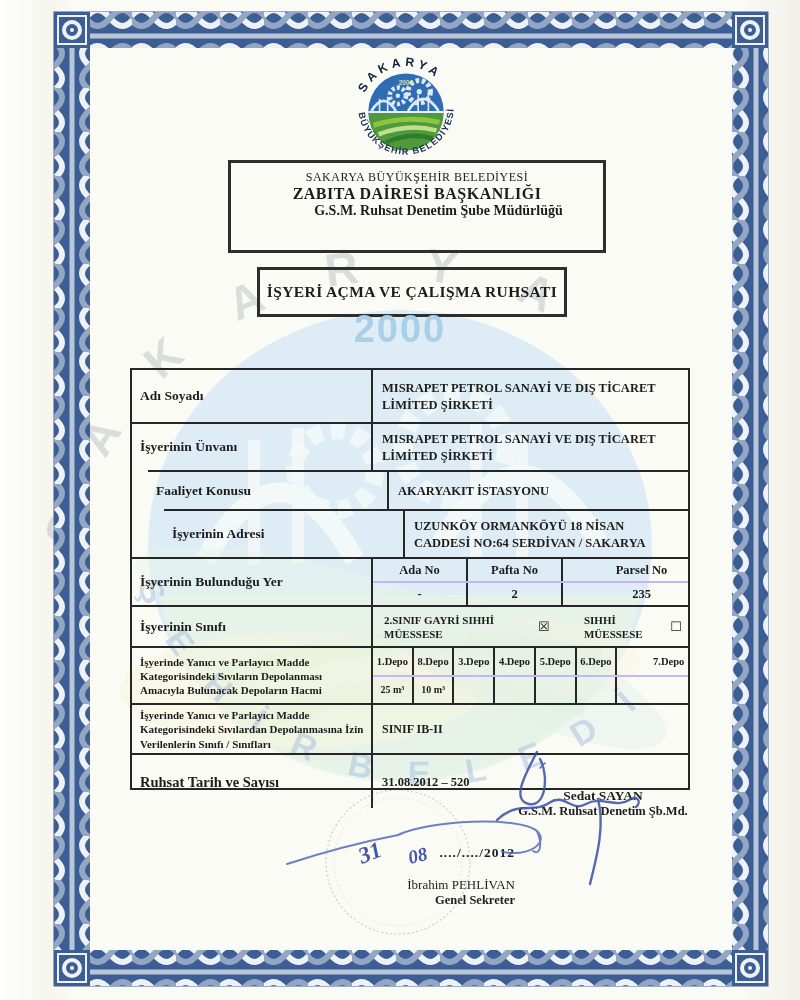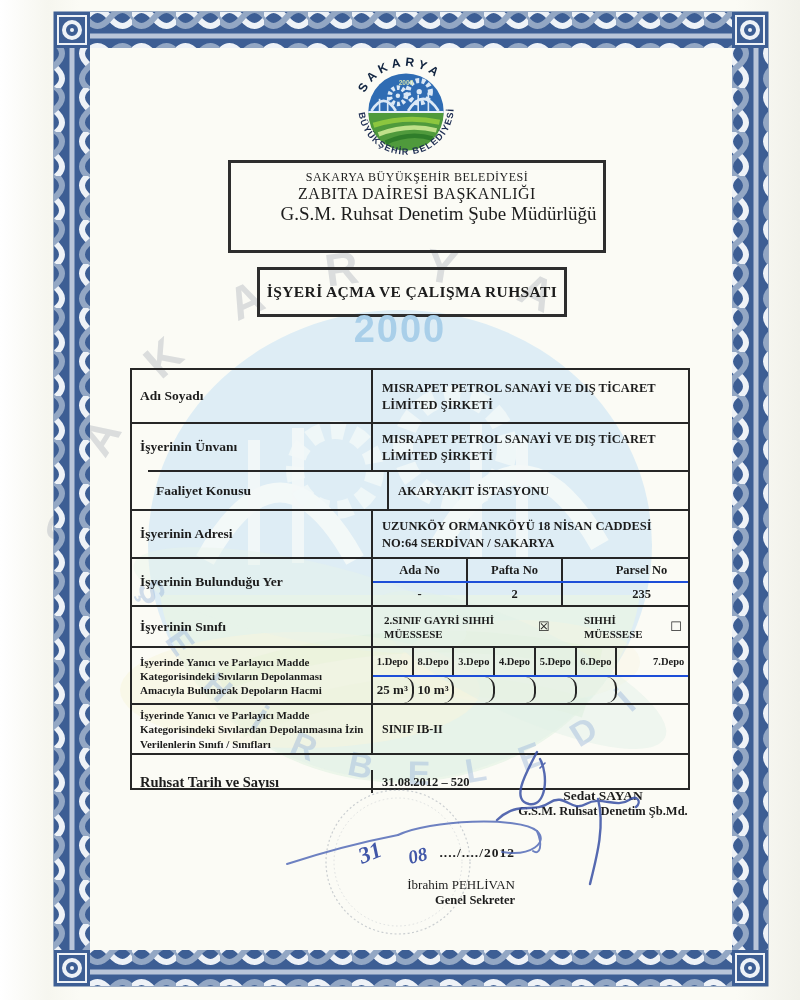--- a/index.html
+++ b/index.html
@@ -10,22 +10,22 @@
   svg text{user-select:none;}
   
   #bg-svg{left:0;top:0;z-index:1;}
   #content{z-index:10;left:0;top:0;width:800px;height:1000px;}
   #ink-svg{left:0;top:0;z-index:20;pointer-events:none;}
   
   .hdr-box{left:228px;top:160px;width:378px;height:93px;border:3px solid #2e2e2e;
            text-align:center;padding-top:6px;background:transparent;}
   .hdr-l1{font-size:14px;font-weight:bold;letter-spacing:1px;}
   .hdr-l2{font-size:12px;font-weight:normal;letter-spacing:.5px;margin-top:1px;}
-  .hdr-l3{font-size:16px;font-weight:normal;letter-spacing:.5px;}
-  .hdr-l4{font-size:19px;font-weight:normal;padding-left:43px;}
+  .hdr-l3{font-size:16px;font-weight:bold;letter-spacing:.5px;}
+  .hdr-l4{font-size:14px;font-weight:bold;padding-left:43px;}
   
   .title-box{left:257px;top:267px;width:310px;height:50px;border:3px solid #2e2e2e;
              display:flex;align-items:center;justify-content:center;}
   .title-box span{font-size:15.5px;font-weight:bold;letter-spacing:.4px;}
   
   .year-big{left:300px;top:308px;width:200px;text-align:center;
             font-family:"Liberation Sans",sans-serif;font-size:38px;font-weight:bold;
             color:#a9cfe9;letter-spacing:2px;}
   
   .cert-table{left:130px;top:368px;width:560px;height:422px;border:2px solid #262626;
@@ -33,26 +33,26 @@
   .t-row{display:flex;flex:0 0 auto;border-top:2px solid #262626;}
   .t-row:first-child{border-top:none;}
   .t-label{width:225px;border-right:2px solid #262626;padding:3px 6px 2px 8px;
            display:flex;flex-direction:column;justify-content:center;
            font-weight:bold;font-size:13.5px;line-height:1.25;}
   .t-label.small{font-size:11px;line-height:1.3;}
   .t-value{flex:1;padding:3px 6px 2px 9px;display:flex;flex-direction:column;justify-content:center;
            font-weight:bold;font-size:12.5px;line-height:1.3;}
   .sub-grid{flex:1;display:flex;flex-direction:column;}
   .sub-row{display:flex;flex:1;}
-  .sub-row.hdr{border-bottom:2px solid #1d4ed8;}
+  .sub-row.hdr{border-bottom:2px solid #c4b5fd;}
   .sub-cell{flex:1;border-right:2px solid #262626;display:flex;align-items:center;justify-content:center;
             font-weight:bold;font-size:12.5px;text-align:center;}
   .sub-cell:last-child{border-right:none;margin-left:32px;}
   .sub-cell.dep{font-size:10.5px;}
-  .sub-cell.depv{font-size:13px;border-radius:10px;}
+  .sub-cell.depv{font-size:10px;}
   .class-line{display:flex;align-items:center;gap:6px;font-size:11px;font-weight:bold;padding-left:2px;font-family:Liberation Serif, serif;}
   .class-line .gap{width:26px;}
   .chk{font-size:13px;font-weight:normal;}
   
   .sig-right{left:488px;top:788px;width:230px;text-align:center;}
   .sig-right .nm{font-size:13.5px;font-weight:bold;}
   .sig-right .tt{font-size:12.5px;font-weight:bold;}
   .sig-left{left:305px;top:845px;width:210px;text-align:right;}
   .sig-left .dt{font-size:13.5px;font-weight:bold;letter-spacing:1px;}
   .sig-left .nm{font-size:13px;font-weight:normal;margin-top:16px;}
@@ -200,21 +200,21 @@
     <div class="t-row" style="height:46px;">
       <div class="t-label">İşyerinin Ünvanı</div>
       <div class="t-value">MISRAPET PETROL SANAYİ VE DIŞ TİCARET LİMİTED ŞİRKETİ</div>
     </div>
 
     <div class="t-row" style="height:37px;margin-left:16px;">
       <div class="t-label">Faaliyet Konusu</div>
       <div class="t-value">AKARYAKIT İSTASYONU</div>
     </div>
 
-    <div class="t-row" style="height:46px;">
+    <div class="t-row" style="height:46px;margin-left:32px;">
       <div class="t-label">İşyerinin Adresi</div>
       <div class="t-value">UZUNKÖY ORMANKÖYÜ 18 NİSAN CADDESİ NO:64 SERDİVAN / SAKARYA</div>
     </div>
 
     <div class="t-row" style="height:46px;">
       <div class="t-label">İşyerinin Bulunduğu Yer</div>
       <div class="sub-grid">
         <div class="sub-row hdr">
           <div class="sub-cell">Ada No</div>
           <div class="sub-cell">Pafta No</div>
@@ -263,21 +263,21 @@
           <div class="sub-cell depv"></div>
         </div>
       </div>
     </div>
 
     <div class="t-row" style="height:48px;">
       <div class="t-label small">İşyerinde Yanıcı ve Parlayıcı Madde Kategorisindeki Sıvılardan Depolanmasına İzin Verilenlerin Sınıfı / Sınıfları</div>
       <div class="t-value" style="font-size:12px;">SINIF IB-II</div>
     </div>
 
-    <div class="t-row" style="height:53px;align-items:center;">
+    <div class="t-row" style="height:53px;">
       <div class="t-label" style="font-size:14.5px;">Ruhsat Tarih ve Sayısı</div>
       <div class="t-value">31.08.2012 – 520</div>
     </div>
 
   </div>
 
   <div class="abs sig-right">
     <div class="nm">Sedat SAYAN</div>
     <div class="tt">G.S.M. Ruhsat Denetim Şb.Md.</div>
   </div>

